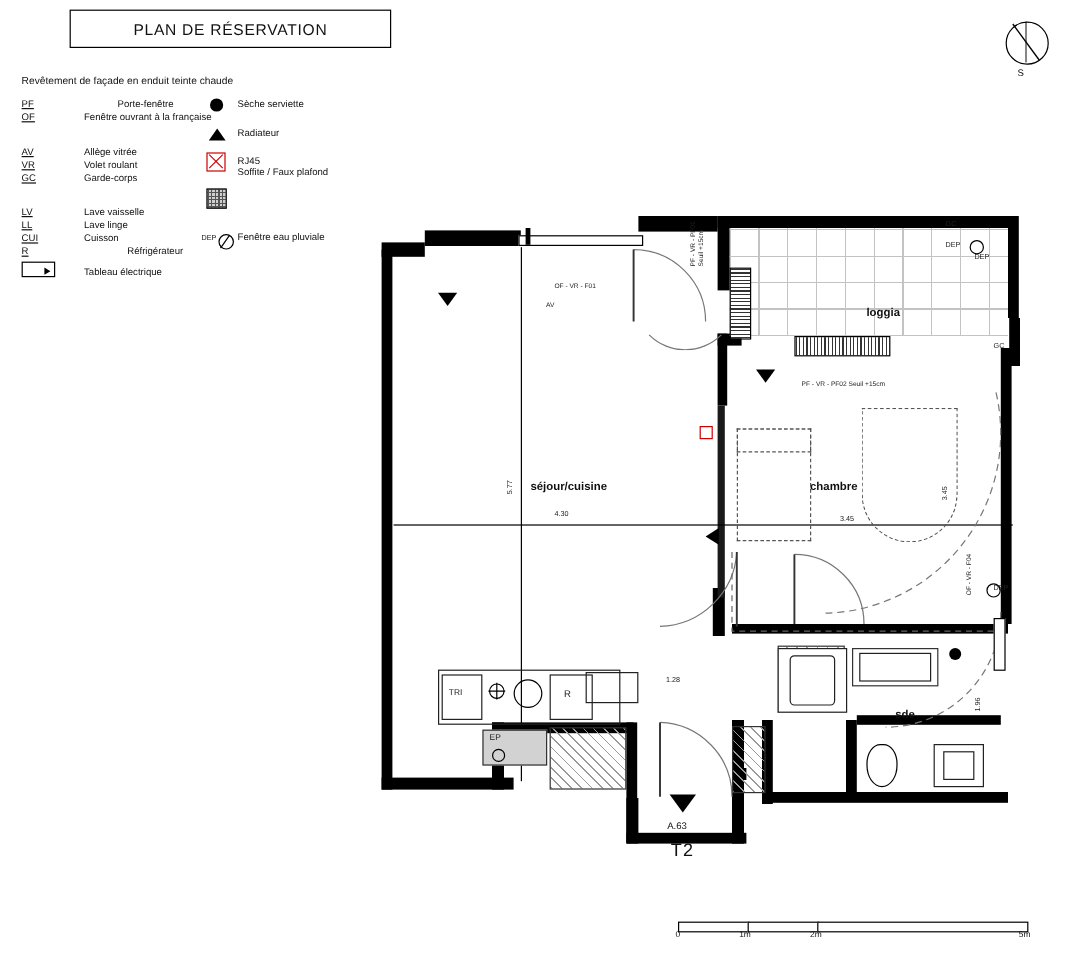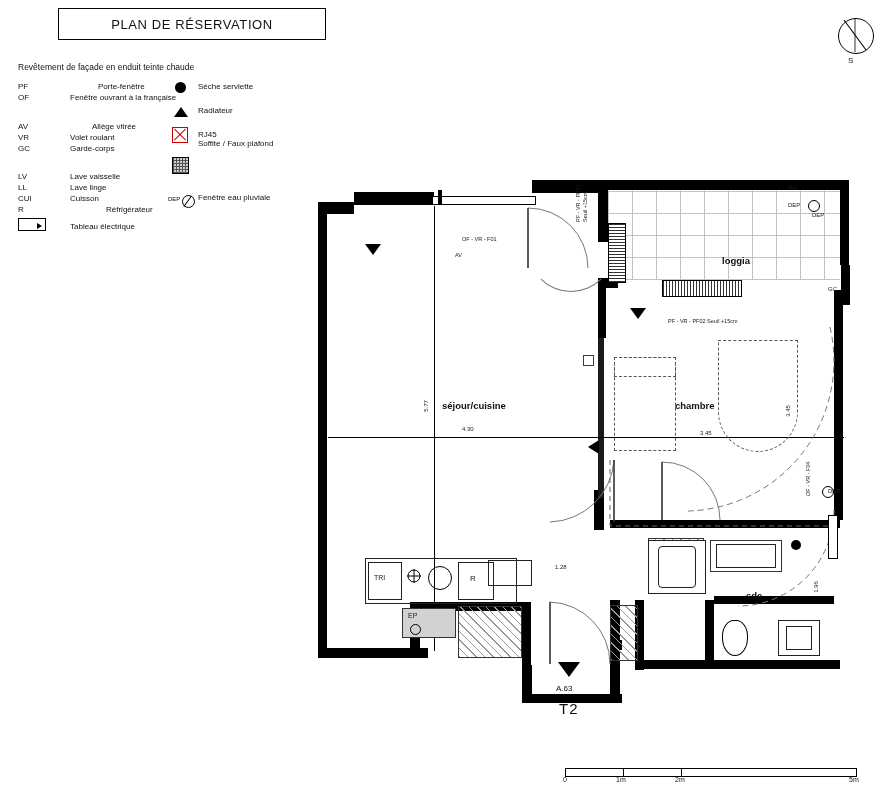--- a/index.html
+++ b/index.html
@@ -11,21 +11,21 @@
   .abs{position:absolute;}
   
   #title-box{
     left:18px;top:8px;width:266px;height:30px;
     border:1.5px solid #000;display:flex;align-items:center;justify-content:center;
     font-size:13px;letter-spacing:.6px;margin-left:40px;
   }
   
   #facade-note{left:18px;top:62px;font-size:8.5px;color:#111;}
   .legend-row{font-size:8px;line-height:10px;}
-  .lg-code{position:absolute;width:28px;}
+  .lg-code{position:absolute;width:28px;text-decoration:underline;}
   .lg-lab{position:absolute;left:52px;width:110px;}
   .lg2-lab{position:absolute;left:198px;width:110px;font-size:8px;line-height:10px;}
   
   #sym-seche{left:175px;top:82px;width:11px;height:11px;border-radius:50%;background:#000;}
   #sym-radiateur{left:174px;top:107px;width:0;height:0;border-left:7px solid transparent;border-right:7px solid transparent;border-bottom:10px solid #000;}
   #sym-rj45{left:172px;top:127px;width:14px;height:14px;border:1px solid #c00;}
   #sym-rj45:before,#sym-rj45:after{content:"";position:absolute;left:-1px;top:6px;width:16px;height:1px;background:#c00;transform:rotate(45deg);}
   #sym-rj45:after{transform:rotate(-45deg);}
   #sym-soffite{left:172px;top:157px;width:15px;height:15px;border:1px solid #000;
     background:
@@ -84,21 +84,21 @@
   <div class="legend-row" style="position:absolute;top:0px;left:0;">
     <span class="lg-code" style="left:0;top:0;">PF</span>
     <span class="lg-lab" style="left:52px;top:0;padding-left:28px;">Porte-fenêtre</span>
   </div>
   <div class="legend-row" style="position:absolute;top:11px;left:0;">
     <span class="lg-code" style="left:0;top:0;">OF</span>
     <span class="lg-lab" style="left:52px;top:0;">Fenêtre ouvrant à la française</span>
   </div>
   <div class="legend-row" style="position:absolute;top:40px;left:0;">
     <span class="lg-code" style="left:0;top:0;">AV</span>
-    <span class="lg-lab" style="left:52px;top:0;margin-left:22px;">Allège vitrée</span>
+    <span class="lg-lab" style="left:52px;top:0;">Allège vitrée</span>
   </div>
   <div class="legend-row" style="position:absolute;top:51px;left:0;">
     <span class="lg-code" style="left:0;top:0;">VR</span>
     <span class="lg-lab" style="left:52px;top:0;">Volet roulant</span>
   </div>
   <div class="legend-row" style="position:absolute;top:62px;left:0;">
     <span class="lg-code" style="left:0;top:0;">GC</span>
     <span class="lg-lab" style="left:52px;top:0;">Garde-corps</span>
   </div>
   <div class="legend-row" style="position:absolute;top:90px;left:0;">

